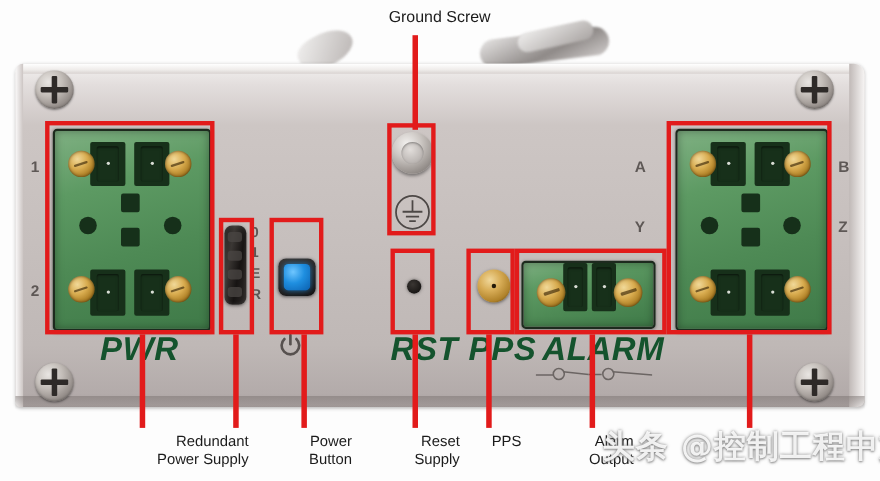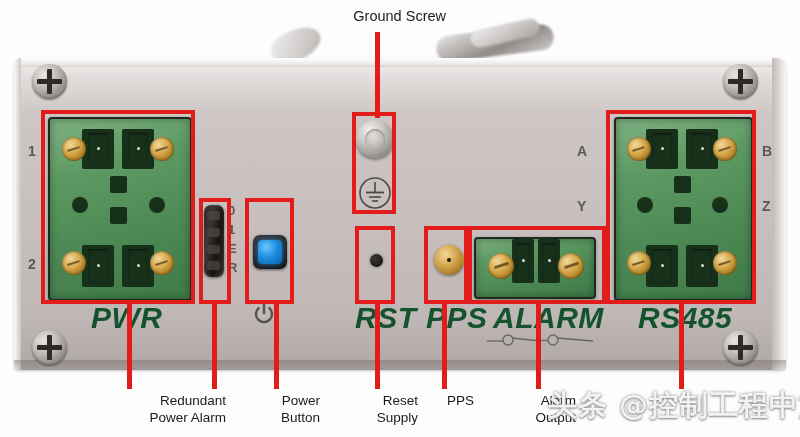--- a/index.html
+++ b/index.html
@@ -253,21 +253,20 @@
     <div class="clamp-wing" style="left:70px;top:126px;width:32px;height:42px;"></div>
     <div class="clamp" style="left:36px;top:130px;width:20px;height:34px;"></div>
     <div class="clamp" style="left:76px;top:130px;width:20px;height:34px;"></div>
     <div class="gscrew" style="left:11px;top:132px;width:24px;height:24px;"></div>
     <div class="gscrew" style="left:97px;top:132px;width:24px;height:24px;"></div>
   </div>
   <div class="silk pin" style="left:577px;top:143px;">A</div>
   <div class="silk pin" style="left:577px;top:198px;">Y</div>
   <div class="silk pin" style="left:762px;top:143px;">B</div>
   <div class="silk pin" style="left:762px;top:198px;">Z</div>
-  <div class="silk big" style="left:638px;top:301px;">RS485</div>
 
   <div class="rbox" style="left:41px;top:110px;width:154px;height:194px;"></div>
   <div class="rbox" style="left:199px;top:198px;width:32px;height:106px;"></div>
   <div class="rbox" style="left:245px;top:198px;width:49px;height:106px;"></div>
   <div class="rbox" style="left:352px;top:112px;width:44px;height:102px;"></div>
   <div class="rbox" style="left:355px;top:226px;width:40px;height:78px;"></div>
   <div class="rbox" style="left:424px;top:226px;width:44px;height:78px;"></div>
   <div class="rbox" style="left:468px;top:226px;width:138px;height:78px;"></div>
   <div class="rbox" style="left:606px;top:110px;width:150px;height:194px;"></div>
 
@@ -275,21 +274,21 @@
   <div class="rline" style="left:127px;top:304px;width:5px;height:85px;"></div>
   <div class="rline" style="left:212px;top:304px;width:5px;height:85px;"></div>
   <div class="rline" style="left:274px;top:304px;width:5px;height:85px;"></div>
   <div class="rline" style="left:375px;top:304px;width:5px;height:85px;"></div>
   <div class="rline" style="left:442px;top:304px;width:5px;height:85px;"></div>
   <div class="rline" style="left:536px;top:304px;width:5px;height:85px;"></div>
   <div class="rline" style="left:679px;top:304px;width:5px;height:85px;"></div>
 
   <div class="callout top" style="left:306px;top:8px;width:140px;">Ground Screw</div>
   <div class="callout" style="left:30px;top:392px;width:196px;">Redundant
-Power Alarm</div>
+Power Supply</div>
   <div class="callout" style="left:240px;top:392px;width:80px;">Power
 Button</div>
   <div class="callout" style="left:338px;top:392px;width:80px;">Reset
 Supply</div>
   <div class="callout" style="left:412px;top:392px;width:62px;">PPS</div>
   <div class="callout" style="left:500px;top:392px;width:76px;">Alarm
 Output</div>
 
   <div class="watermark">头条 @控制工程中文版</div>
 

